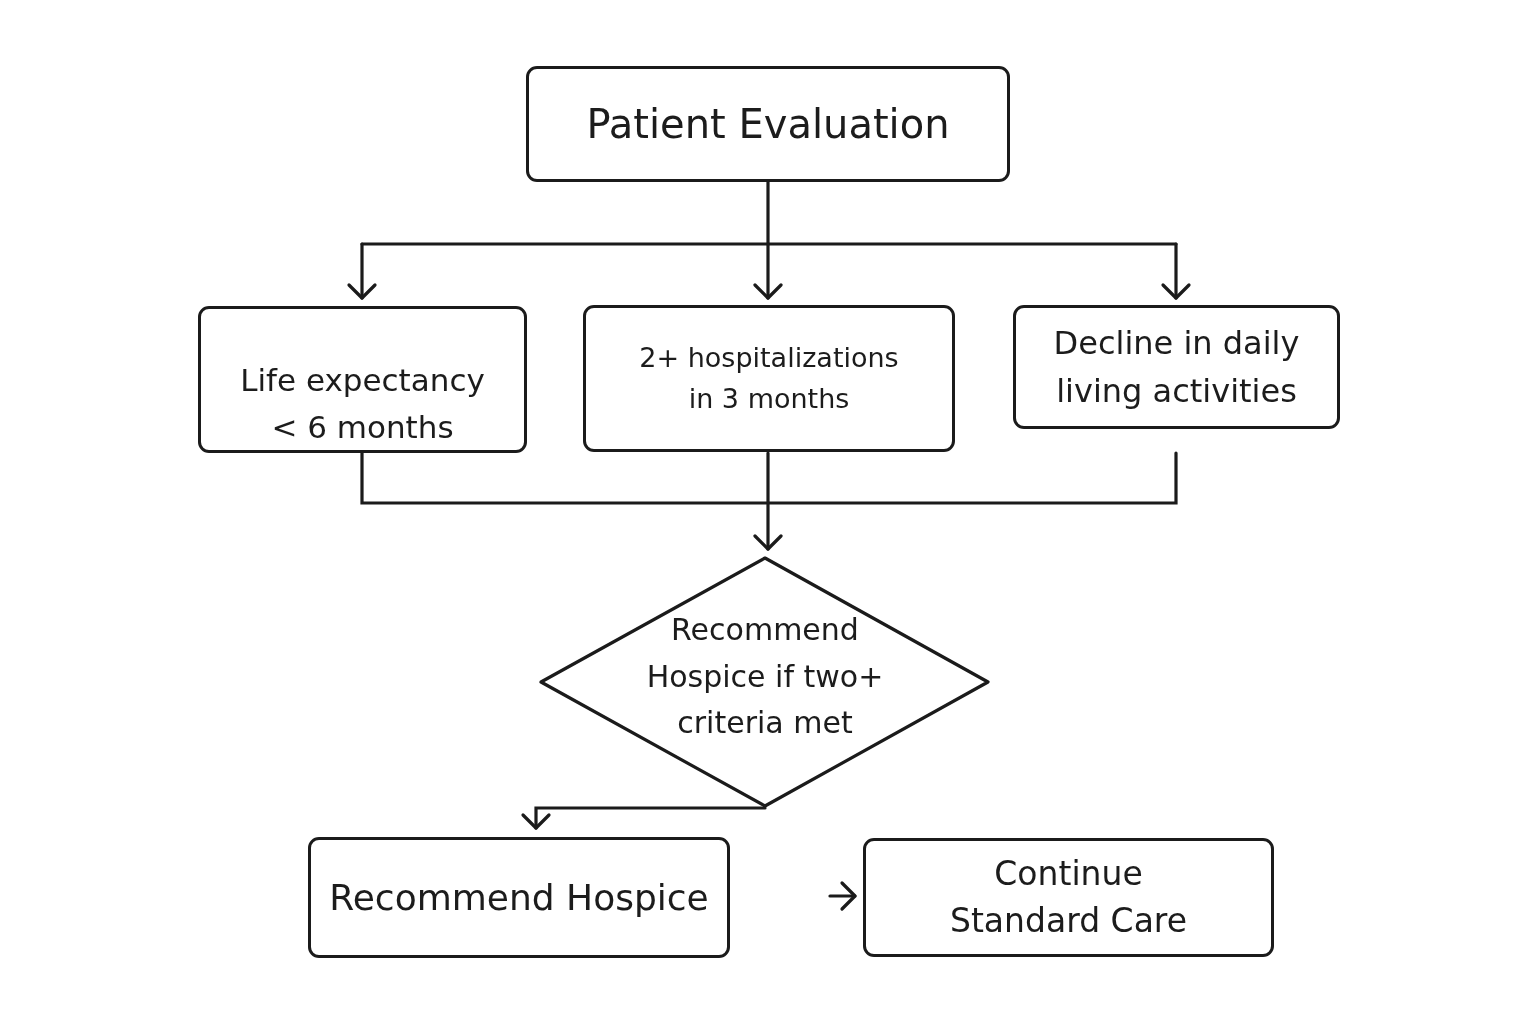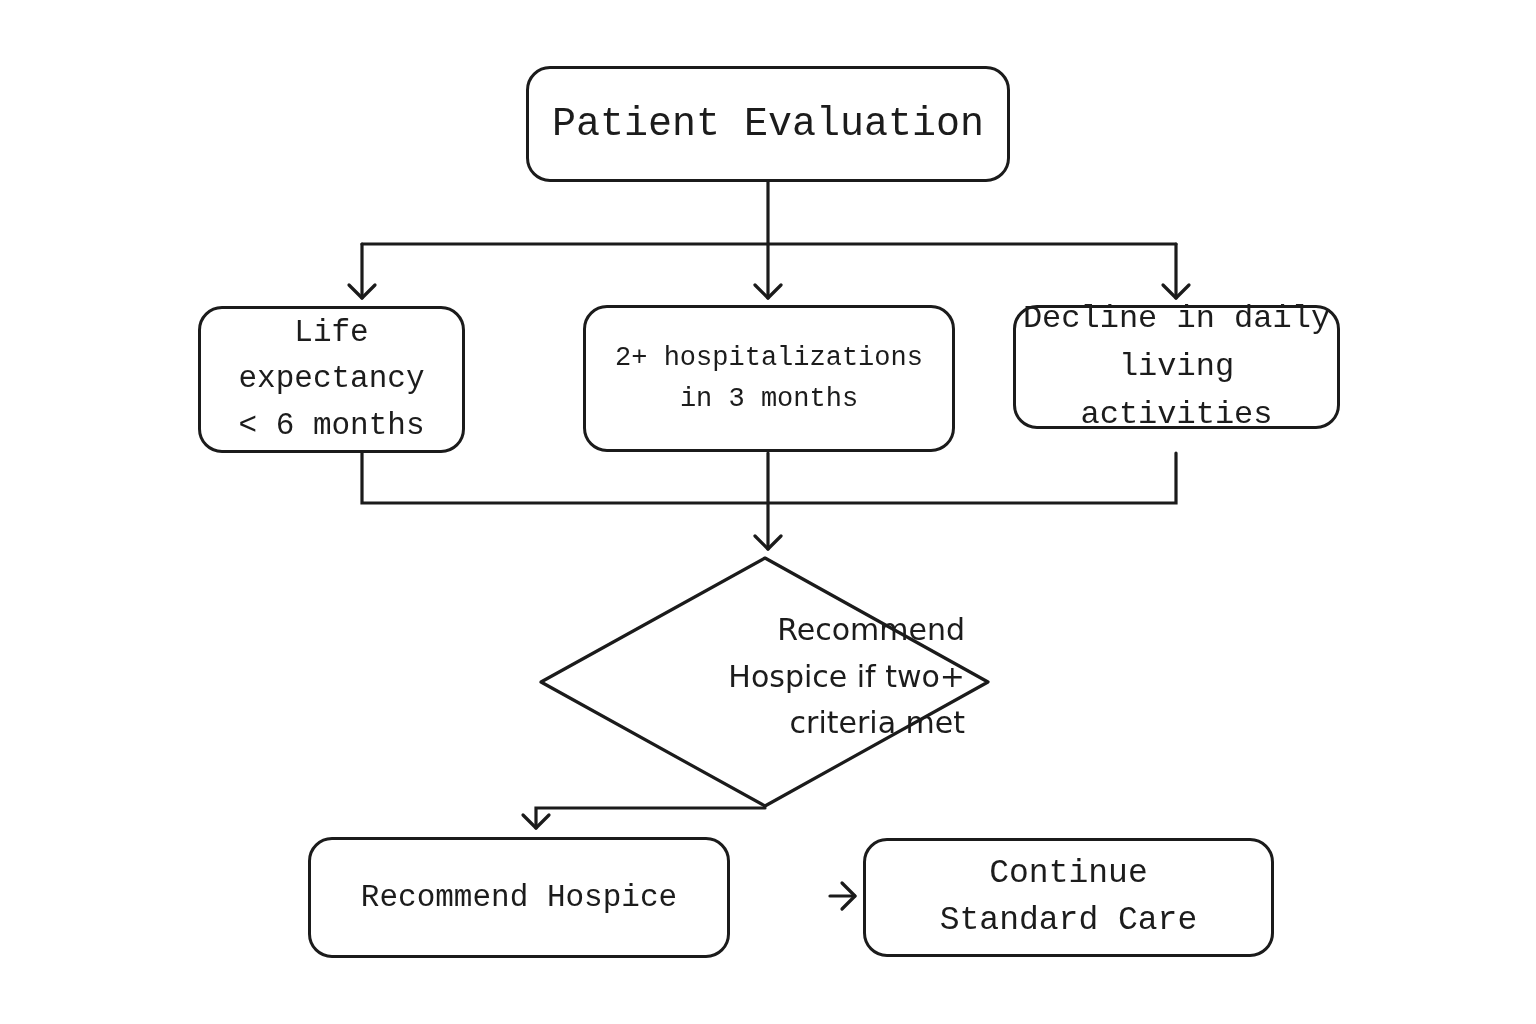--- a/index.html
+++ b/index.html
@@ -25,42 +25,41 @@
     stroke-linecap: round;
   }
   .wires polygon {
     fill: #ffffff;
     stroke-linejoin: round;
   }
   .node {
     position: absolute;
     box-sizing: border-box;
     border: 3.2px solid #1b1b1b;
-    border-radius: 24px;
+    border-radius: 11px;
     background: #ffffff;
     display: flex;
     align-items: center;
     justify-content: center;
     text-align: center;
     white-space: pre-line;
     color: #1c1c1c;
-    font-family: Liberation Mono, monospace;
   }
   .node-start   { left: 526px;  top: 66px;  width: 484px; height: 116px; font-size: 40px; font-weight: 500; }
-  .node-crit-1  { left: 198px;  top: 306px; width: 267px; height: 147px; font-size: 31px; line-height: 1.5; }
+  .node-crit-1  { left: 198px;  top: 306px; width: 329px; height: 147px; font-size: 31px; line-height: 1.5; align-items: flex-end; }
   .node-crit-2  { left: 583px;  top: 305px; width: 372px; height: 147px; font-size: 27px; line-height: 1.5; }
   .node-crit-3  { left: 1013px; top: 305px; width: 327px; height: 124px; font-size: 32px; line-height: 1.5; }
-  .node-out-1   { left: 308px;  top: 837px; width: 422px; height: 121px; font-size: 31px; }
+  .node-out-1   { left: 308px;  top: 837px; width: 422px; height: 121px; font-size: 36px; }
   .node-out-2   { left: 863px;  top: 838px; width: 411px; height: 119px; font-size: 33px; line-height: 1.4; }
   .decision-label {
     position: absolute;
     left: 565px;
     top: 607px;
     width: 400px;
-    text-align: right;
+    text-align: center;
     white-space: pre-line;
     font-size: 30px;
     line-height: 1.55;
     color: #1c1c1c;
   }
 </style>
 </head>
 <body>
 
 <div class="canvas">

